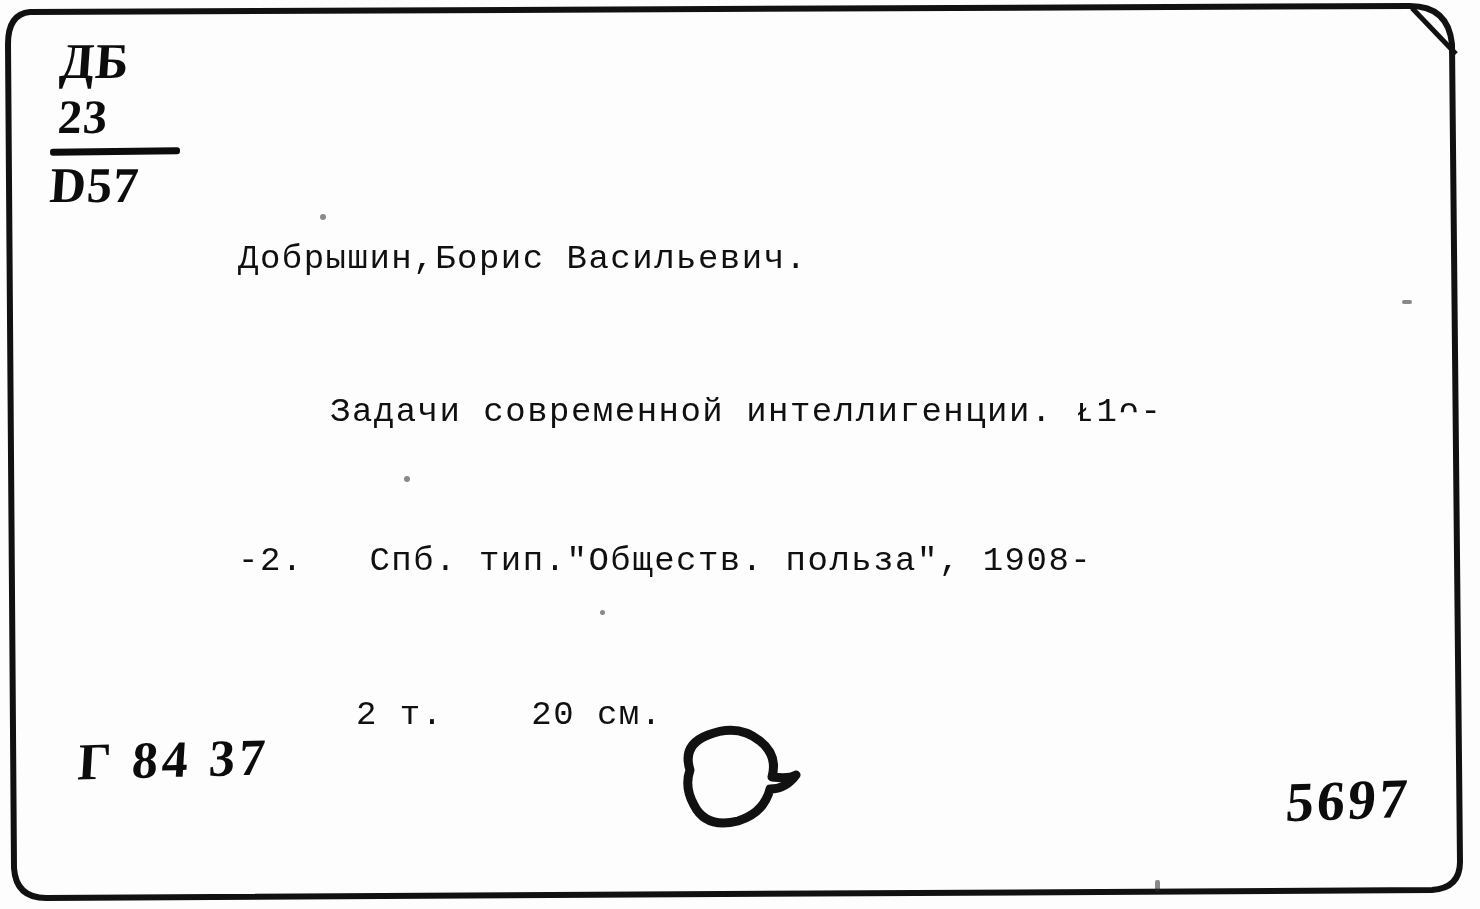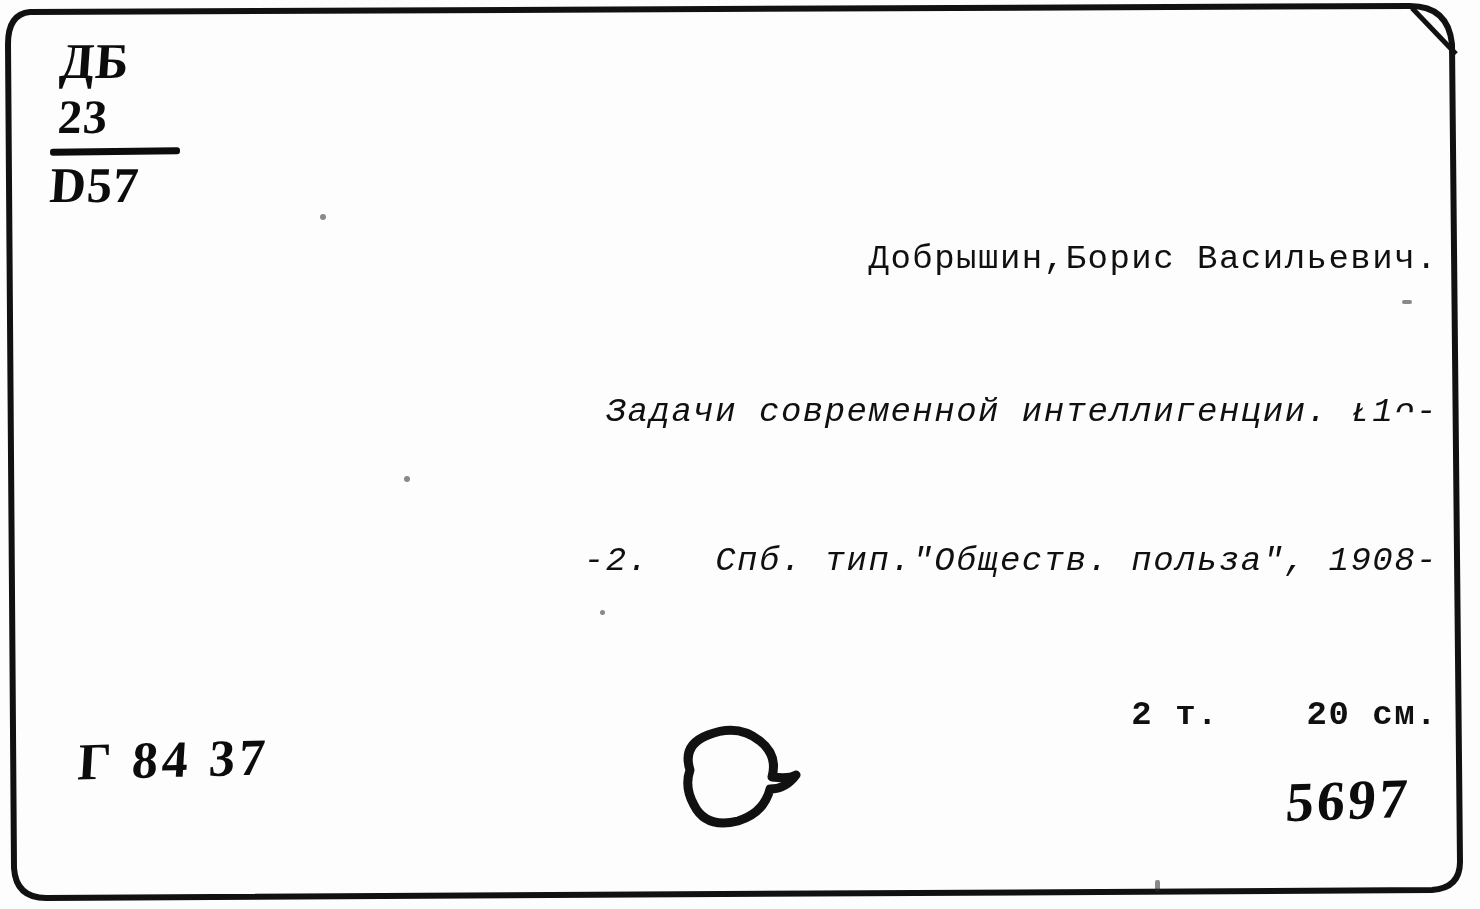--- a/index.html
+++ b/index.html
@@ -60,26 +60,26 @@
     left: 238px;
     top: 128px;
     width: 1200px;
     font-family: "Liberation Mono", "DejaVu Sans Mono", monospace;
     font-size: 34px;
     line-height: 1.55;
     letter-spacing: 1.5px;
     color: #101010;
     white-space: pre;
   }
-  .typed .tline { display: block; text-align: right; }
+  .typed .tline { display: block; }
   .typed .indent1 { padding-left: 0; }
   .typed .indent2 { padding-left: 92px; }
-  .typed .indent3 { padding-left: 118px; font-weight: bold; }
+  .typed .indent3 { padding-left: 118px; }
   .typed .hang { padding-left: 0; }
-  .tight { line-height: 1.28; font-style: italic; }
+  .tight { line-height: 1.28; }
 
   
   .hand-bottom-left {
     position: absolute;
     left: 78px;
     top: 730px;
     font-family: "Liberation Serif", "DejaVu Serif", serif;
     font-size: 52px;
     font-weight: 700;
     letter-spacing: 4px;

